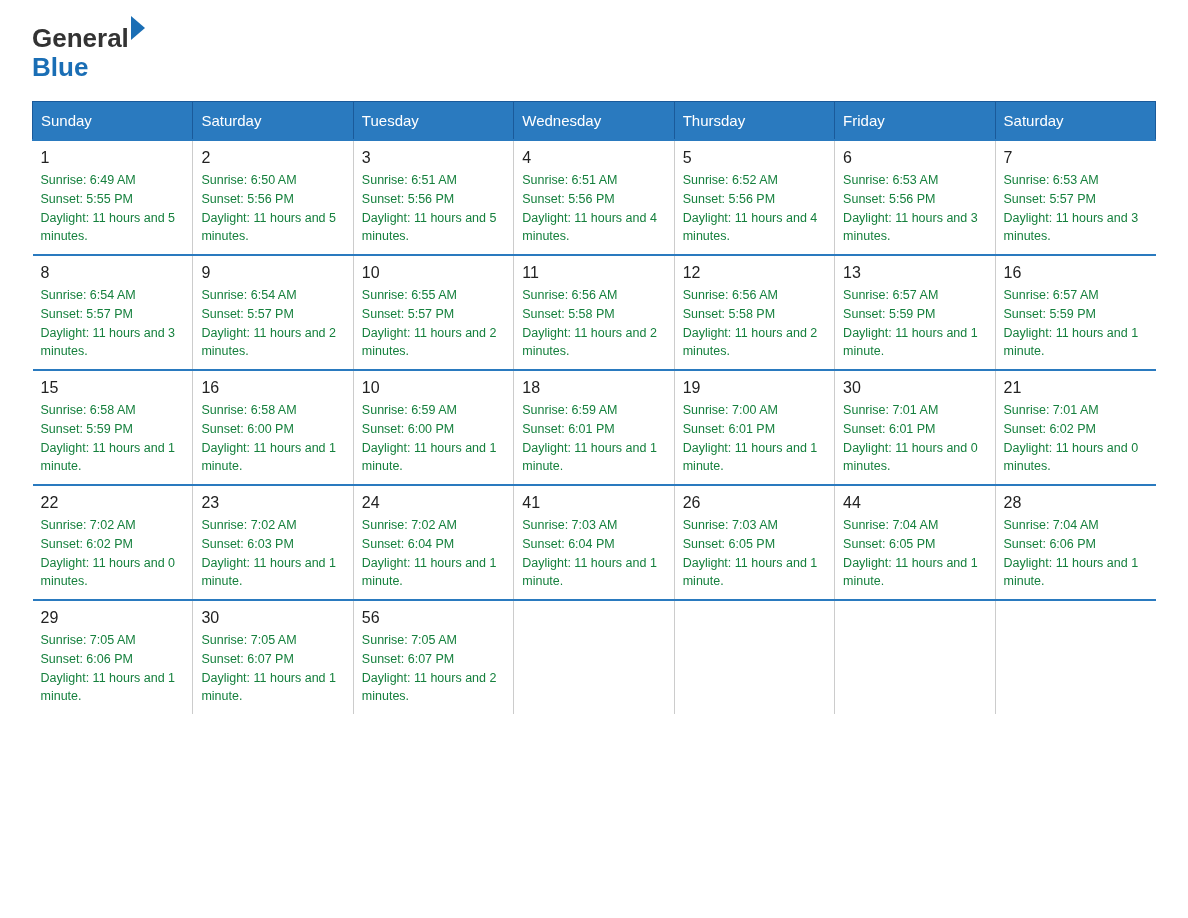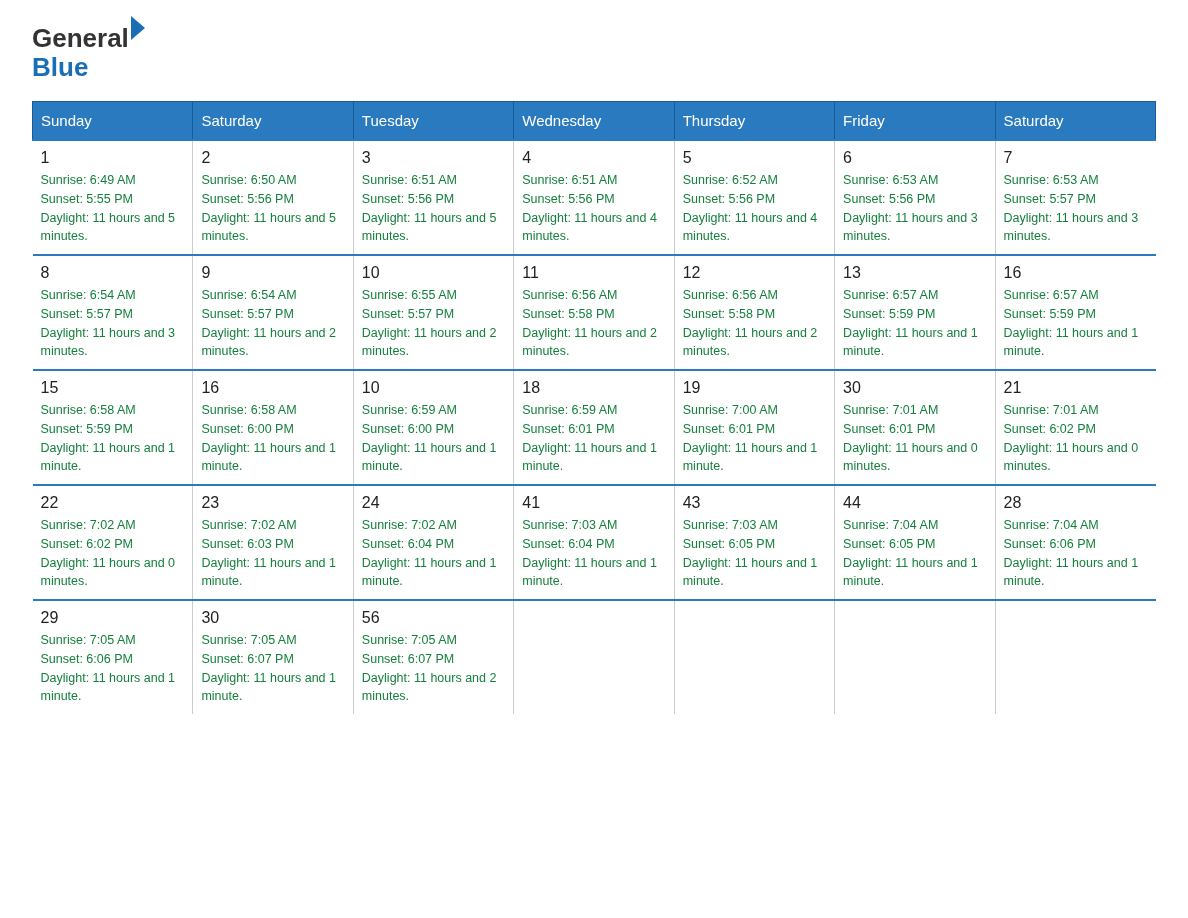--- a/index.html
+++ b/index.html
@@ -233,21 +233,21 @@
       </td>
         <td>
         <span class="day-num">24</span>
         <span class="day-info">Sunrise: 7:02 AM<br>Sunset: 6:04 PM<br>Daylight: 11 hours and 1 minute.</span>
       </td>
         <td>
         <span class="day-num">41</span>
         <span class="day-info">Sunrise: 7:03 AM<br>Sunset: 6:04 PM<br>Daylight: 11 hours and 1 minute.</span>
       </td>
         <td>
-        <span class="day-num">43</span>
+        <span class="day-num">26</span>
         <span class="day-info">Sunrise: 7:03 AM<br>Sunset: 6:05 PM<br>Daylight: 11 hours and 1 minute.</span>
       </td>
         <td>
         <span class="day-num">44</span>
         <span class="day-info">Sunrise: 7:04 AM<br>Sunset: 6:05 PM<br>Daylight: 11 hours and 1 minute.</span>
       </td>
         <td>
         <span class="day-num">28</span>
         <span class="day-info">Sunrise: 7:04 AM<br>Sunset: 6:06 PM<br>Daylight: 11 hours and 1 minute.</span>
       </td>

